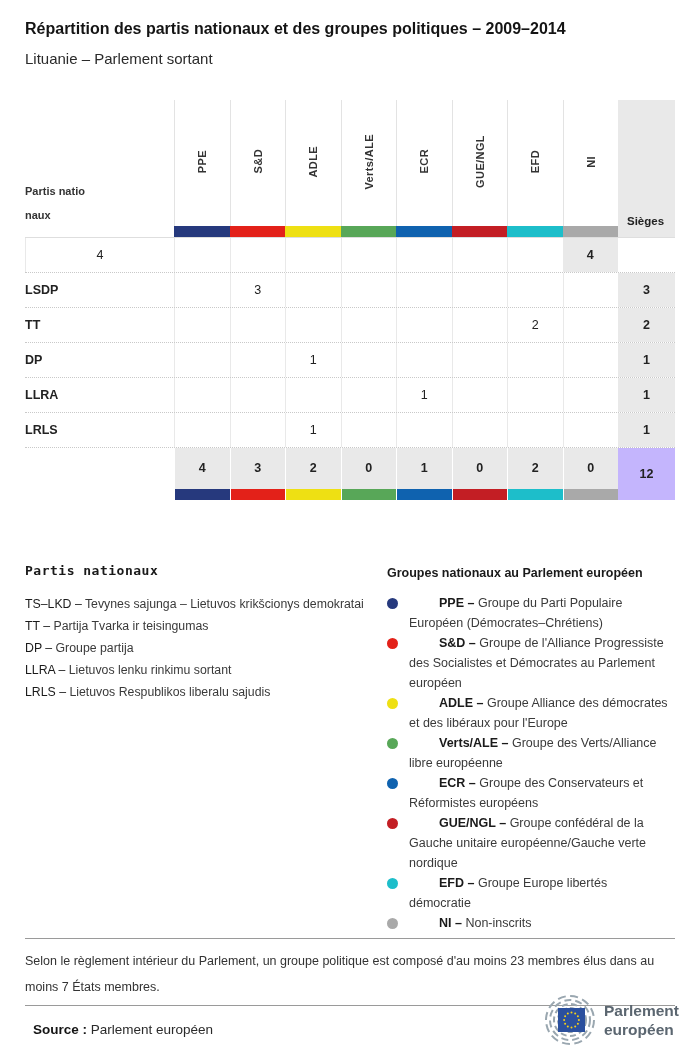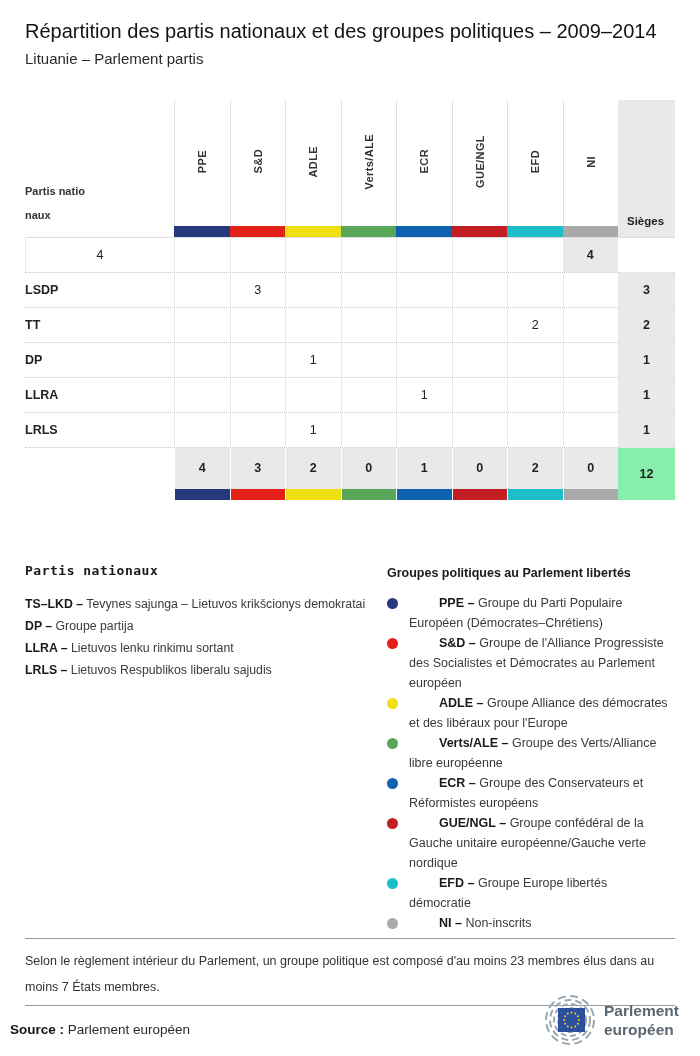--- a/index.html
+++ b/index.html
@@ -3,21 +3,21 @@
 <meta charset="utf-8">
 <style>
   * { margin:0; padding:0; box-sizing:border-box; }
   body { background:#ffffff; }
   .page {
     position:relative; width:700px; height:1056px; background:#fff;
     font-family:"Liberation Sans","DejaVu Sans",sans-serif; color:#222;
     overflow:hidden;
   }
   
-  .title { position:absolute; left:25px; top:20px; font-size:20px; font-weight:normal; color:#141414; }
+  .title { position:absolute; left:25px; top:20px; font-size:16px; font-weight:bold; color:#141414; }
   .subtitle { position:absolute; left:25px; top:50px; font-size:15px; font-weight:normal; color:#2a2a2a; }
 
   
   .tbl { position:absolute; left:25px; top:100px; width:650px; }
   .grid { display:grid; grid-template-columns:149px repeat(8,55.5px) 57px; }
   .thead { height:138px; border-bottom:1px solid #dedede; }
   .gh { position:relative; border-left:1px solid #e3e3e3; display:flex; align-items:center; justify-content:center; }
   .vlabel {
     writing-mode:vertical-rl; transform:rotate(180deg);
     font-size:11px; font-weight:bold; letter-spacing:0.4px; color:#333;
@@ -35,55 +35,55 @@
   .vcell { display:flex; align-items:center; justify-content:center; font-size:12.5px; color:#222;
     border-left:1px solid #e9e9e9; }
   .scell { background:#e9e9e9; display:flex; align-items:center; justify-content:center;
     font-size:12.5px; font-weight:bold; color:#222; }
 
   .tfoot { height:52px; }
   .tcell { position:relative; background:#e9e9e9; border-left:1px solid #fff;
     display:flex; align-items:center; justify-content:center;
     font-size:12.5px; font-weight:bold; color:#222; padding-bottom:12px; }
   .tcell .gbar { left:0; }
-  .stotal { background:#86efac; display:flex; align-items:center; justify-content:center;
+  .stotal { background:#c4b5fd; display:flex; align-items:center; justify-content:center;
     font-size:12.5px; font-weight:bold; color:#222; }
 
   
   .legend-left { position:absolute; left:25px; top:563px; width:358px; }
   .legend-left h3 { font-family:"DejaVu Sans Mono","Liberation Mono",monospace;
     font-size:13px; font-weight:bold; color:#1a1a1a; margin-bottom:15px; letter-spacing:0.5px; }
   .pl-item { font-size:12.3px; line-height:22px; white-space:nowrap; color:#3a3a3a; }
-  .pl-abbr { font-weight:bold; color:#1a1a1a;margin-top:40px; }
+  .pl-abbr { font-weight:normal; color:#1a1a1a;margin-top:40px; }
 
   .legend-right { position:absolute; left:387px; top:566px; width:288px; }
   .legend-right h3 { font-size:12.5px; font-weight:bold; color:#1a1a1a; margin-bottom:13px; }
   .gl-item { display:flex; align-items:flex-start; }
   .dot { flex:0 0 11px; width:11px; height:11px; border-radius:50%; margin:5px 11px 0 0; }
   .gl-text { font-size:12.5px; line-height:20px; color:#3a3a3a; width:262px; }
   .gl-abbr { font-weight:bold; color:#1a1a1a;padding-left:30px; }
 
   
   .rule { position:absolute; left:25px; width:650px; border-top:1px solid #9a9a9a; }
   .rule1 { top:938px; }
   .rule2 { top:1005px; }
   .note { position:absolute; left:25px; top:948px; width:650px; font-size:12.5px; line-height:26px; color:#333; }
-  .source { position:absolute; left:10px; top:1022px; font-size:13.5px; color:#2a2a2a; }
+  .source { position:absolute; left:33px; top:1022px; font-size:13.5px; color:#2a2a2a; }
   .src-label { font-weight:bold; color:#141414; }
 
   .logo { position:absolute; left:534px; top:995px; display:flex; align-items:center; }
   .logo-text { margin-left:8px; font-size:15.5px; line-height:19px; font-weight:bold; color:#5b6670; }
 </style>
 </head>
 <body>
 
 <div class="page">
 
   <div class="title">Répartition des partis nationaux et des groupes politiques – 2009–2014</div>
-  <div class="subtitle">Lituanie – Parlement partis</div>
+  <div class="subtitle">Lituanie – Parlement sortant</div>
 
   <div class="tbl">
 
     <div class="grid thead">
       <div class="phead">
           <span>Partis nationaux</span>
         </div>
       <div class="gh">
           <span class="vlabel">PPE</span>
           <span class="gbar" style="background-color: rgb(38, 57, 125);"></span>
@@ -225,27 +225,28 @@
           <span>0</span>
           <span class="gbar" style="background-color: rgb(169, 169, 169);"></span>
         </div>
       <div class="stotal">12</div>
     </div>
   </div>
 
   <div class="legend-left">
     <h3>Partis nationaux</h3>
     <div class="pl-item"><span class="pl-abbr">TS–LKD –</span> <span>Tevynes sajunga – Lietuvos krikšcionys demokratai</span></div>
+    <div class="pl-item"><span class="pl-abbr">TT –</span> <span>Partija Tvarka ir teisingumas</span></div>
     <div class="pl-item"><span class="pl-abbr">DP –</span> <span>Groupe partija</span></div>
     <div class="pl-item"><span class="pl-abbr">LLRA –</span> <span>Lietuvos lenku rinkimu sortant</span></div>
     <div class="pl-item"><span class="pl-abbr">LRLS –</span> <span>Lietuvos Respublikos liberalu sajudis</span></div>
   </div>
 
   <div class="legend-right">
-    <h3>Groupes politiques au Parlement libertés</h3>
+    <h3>Groupes nationaux au Parlement européen</h3>
     <div class="gl-item">
         <span class="dot" style="background-color: rgb(38, 57, 125);"></span>
         <span class="gl-text"><span class="gl-abbr">PPE –</span> <span>Groupe du Parti Populaire Européen (Démocrates–Chrétiens)</span></span>
       </div>
     <div class="gl-item">
         <span class="dot" style="background-color: rgb(227, 33, 25);"></span>
         <span class="gl-text"><span class="gl-abbr">S&amp;D –</span> <span>Groupe de l'Alliance Progressiste des Socialistes et Démocrates au Parlement européen</span></span>
       </div>
     <div class="gl-item">
         <span class="dot" style="background-color: rgb(238, 224, 19);"></span>

